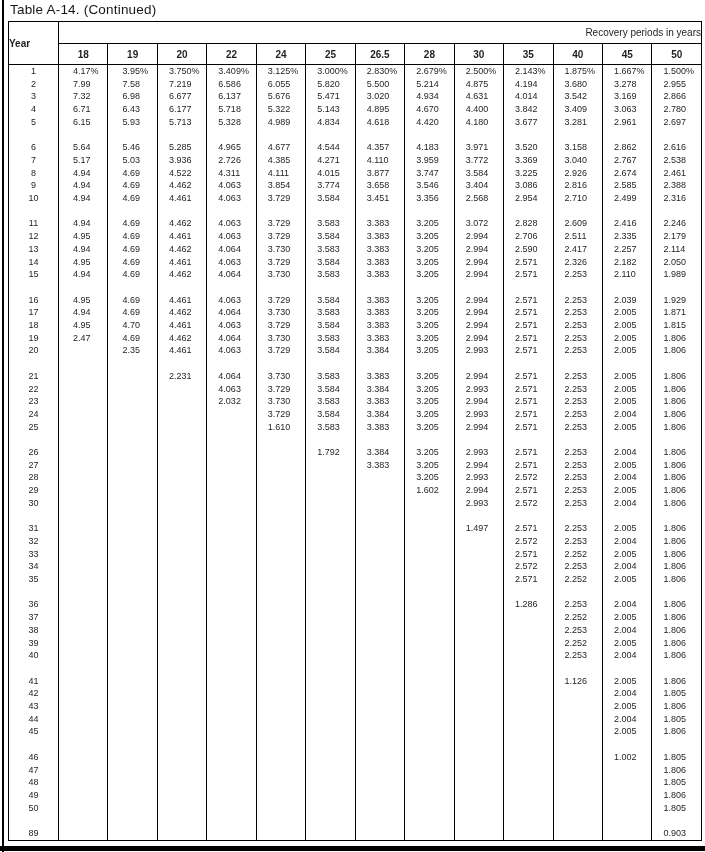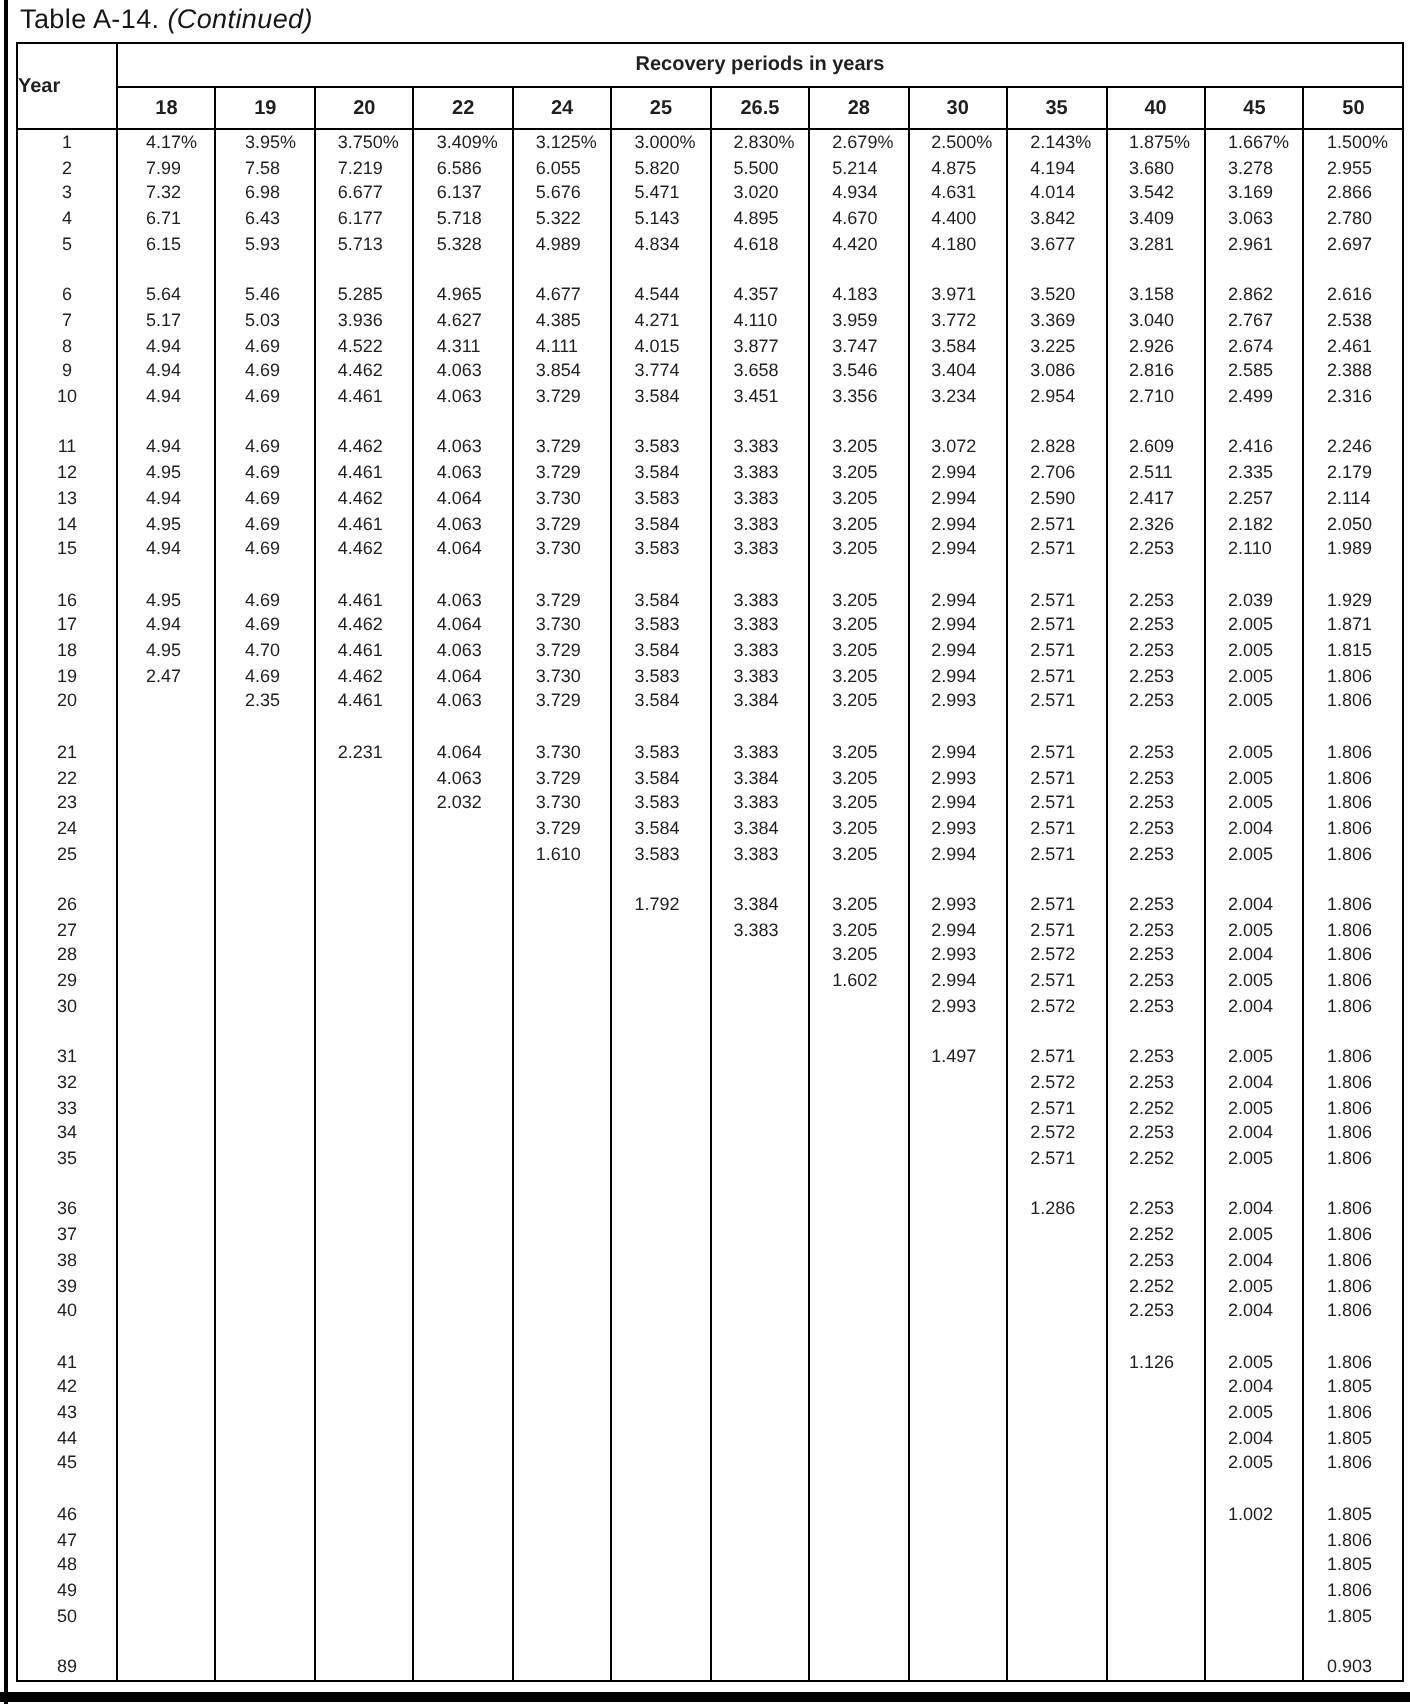--- a/index.html
+++ b/index.html
@@ -19,21 +19,21 @@
     background: #000;
   }
   .title {
     position: absolute;
     left: 10px; top: 2px;
     font-size: 13.5px;
     color: #161616;
     letter-spacing: 0.2px;
     white-space: nowrap;
   }
-  .title .cont { font-style: italic; }
+  .title .cont { }
   table.dep {
     position: absolute;
     left: 8px; top: 21px;
     width: 694px;
     border-collapse: collapse;
     table-layout: fixed;
     border: 1.5px solid #000;
   }
   table.dep th, table.dep td {
     padding: 0;
@@ -47,22 +47,22 @@
     border-bottom: 1px solid #000;
     font-size: 10px;
     font-weight: bold;
     text-align: left;
     vertical-align: middle;
   }
   th.group-h {
     border-bottom: 1px solid #000;
     height: 21px;
     font-size: 10px;
-    font-weight: bold;
-    text-align: center;
+    font-weight: normal;
+    text-align: right;
     vertical-align: middle;
   }
   #col-header-row th {
     border-left: 1px solid #000;
     border-bottom: 1px solid #000;
     height: 20px;
     font-size: 10px;
     font-weight: bold;
     text-align: center;
     vertical-align: middle;
@@ -232,21 +232,21 @@
           <td class="v">3.520</td>
           <td class="v">3.158</td>
           <td class="v">2.862</td>
           <td class="v">2.616</td>
         </tr>
         <tr>
           <td class="year">7</td>
           <td class="v wide">5.17</td>
           <td class="v wide">5.03</td>
           <td class="v">3.936</td>
-          <td class="v">4.627</td>
+          <td class="v">2.726</td>
           <td class="v">4.385</td>
           <td class="v">4.271</td>
           <td class="v">4.110</td>
           <td class="v">3.959</td>
           <td class="v">3.772</td>
           <td class="v">3.369</td>
           <td class="v">3.040</td>
           <td class="v">2.767</td>
           <td class="v">2.538</td>
         </tr>
@@ -285,21 +285,21 @@
         <tr>
           <td class="year">10</td>
           <td class="v wide">4.94</td>
           <td class="v wide">4.69</td>
           <td class="v">4.461</td>
           <td class="v">4.063</td>
           <td class="v">3.729</td>
           <td class="v">3.584</td>
           <td class="v">3.451</td>
           <td class="v">3.356</td>
-          <td class="v">3.234</td>
+          <td class="v">2.568</td>
           <td class="v">2.954</td>
           <td class="v">2.710</td>
           <td class="v">2.499</td>
           <td class="v">2.316</td>
         </tr>
         <tr>
           <td class="year"></td>
           <td class="v wide"></td>
           <td class="v wide"></td>
           <td class="v"></td>

